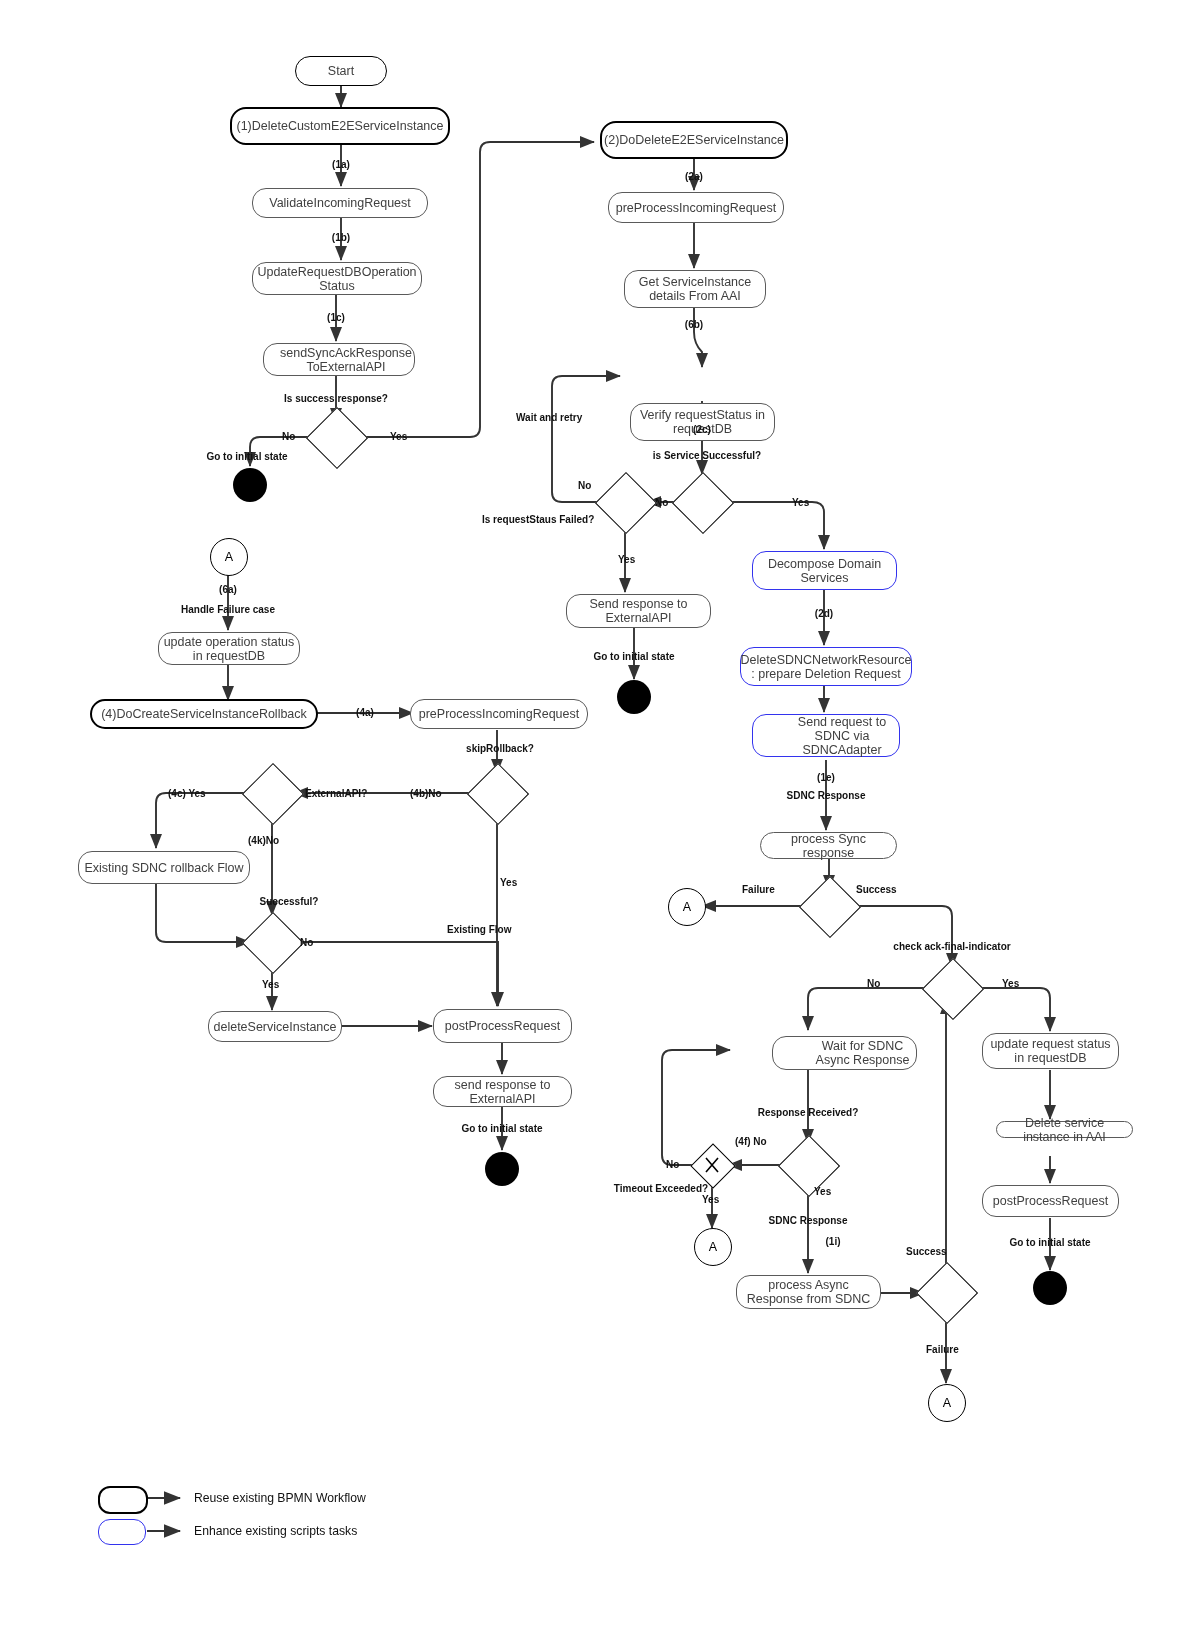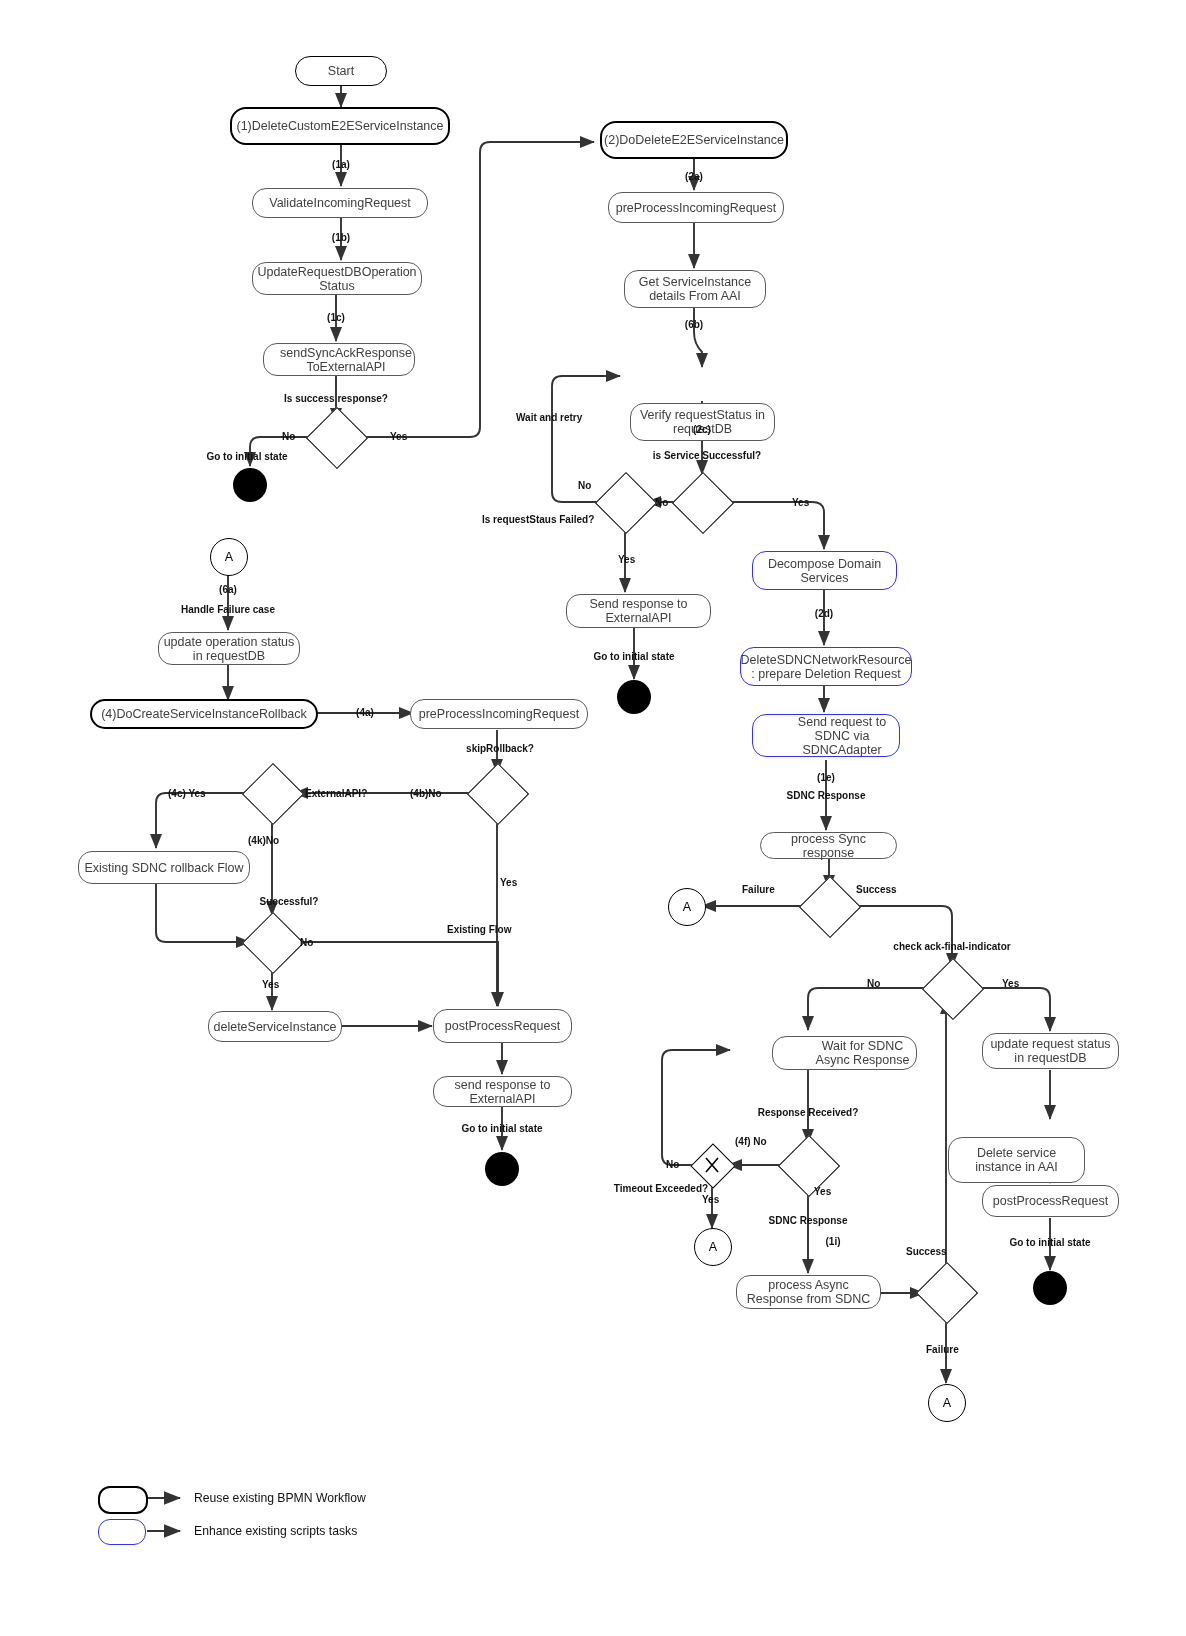--- a/index.html
+++ b/index.html
@@ -239,21 +239,21 @@
   <div class="node task" style="left:736px;top:1275px;width:145px;height:34px;">process Async Response from SDNC</div>
 
   <div class="diamond" style="left:925px;top:1271px;"></div>
   <div class="lbl" style="left:906px;top:1245px;">Success</div>
   <div class="lbl" style="left:926px;top:1343px;">Failure</div>
 
   <div class="conn" style="left:928px;top:1384px;">A</div>
 
   <div class="node task" style="left:982px;top:1033px;width:137px;height:36px;">update request status in requestDB</div>
 
-  <div class="node task" style="left:948px;top:1121px;width:137px;height:46px;margin-top:16px;">Delete service instance in AAI</div>
+  <div class="node task" style="left:996px;top:1121px;width:137px;height:17px;">Delete service instance in AAI</div>
 
   <div class="node task" style="left:982px;top:1185px;width:137px;height:32px;">postProcessRequest</div>
 
   <div class="lbl c" style="left:1050px;top:1236px;">Go to initial state</div>
   <div class="endnode" style="left:1033px;top:1271px;"></div>
 
   <div class="conn" style="left:210px;top:538px;">A</div>
 
   <div class="lbl c" style="left:228px;top:583px;">(6a)</div>
   <div class="lbl c" style="left:228px;top:603px;">Handle Failure case</div>

